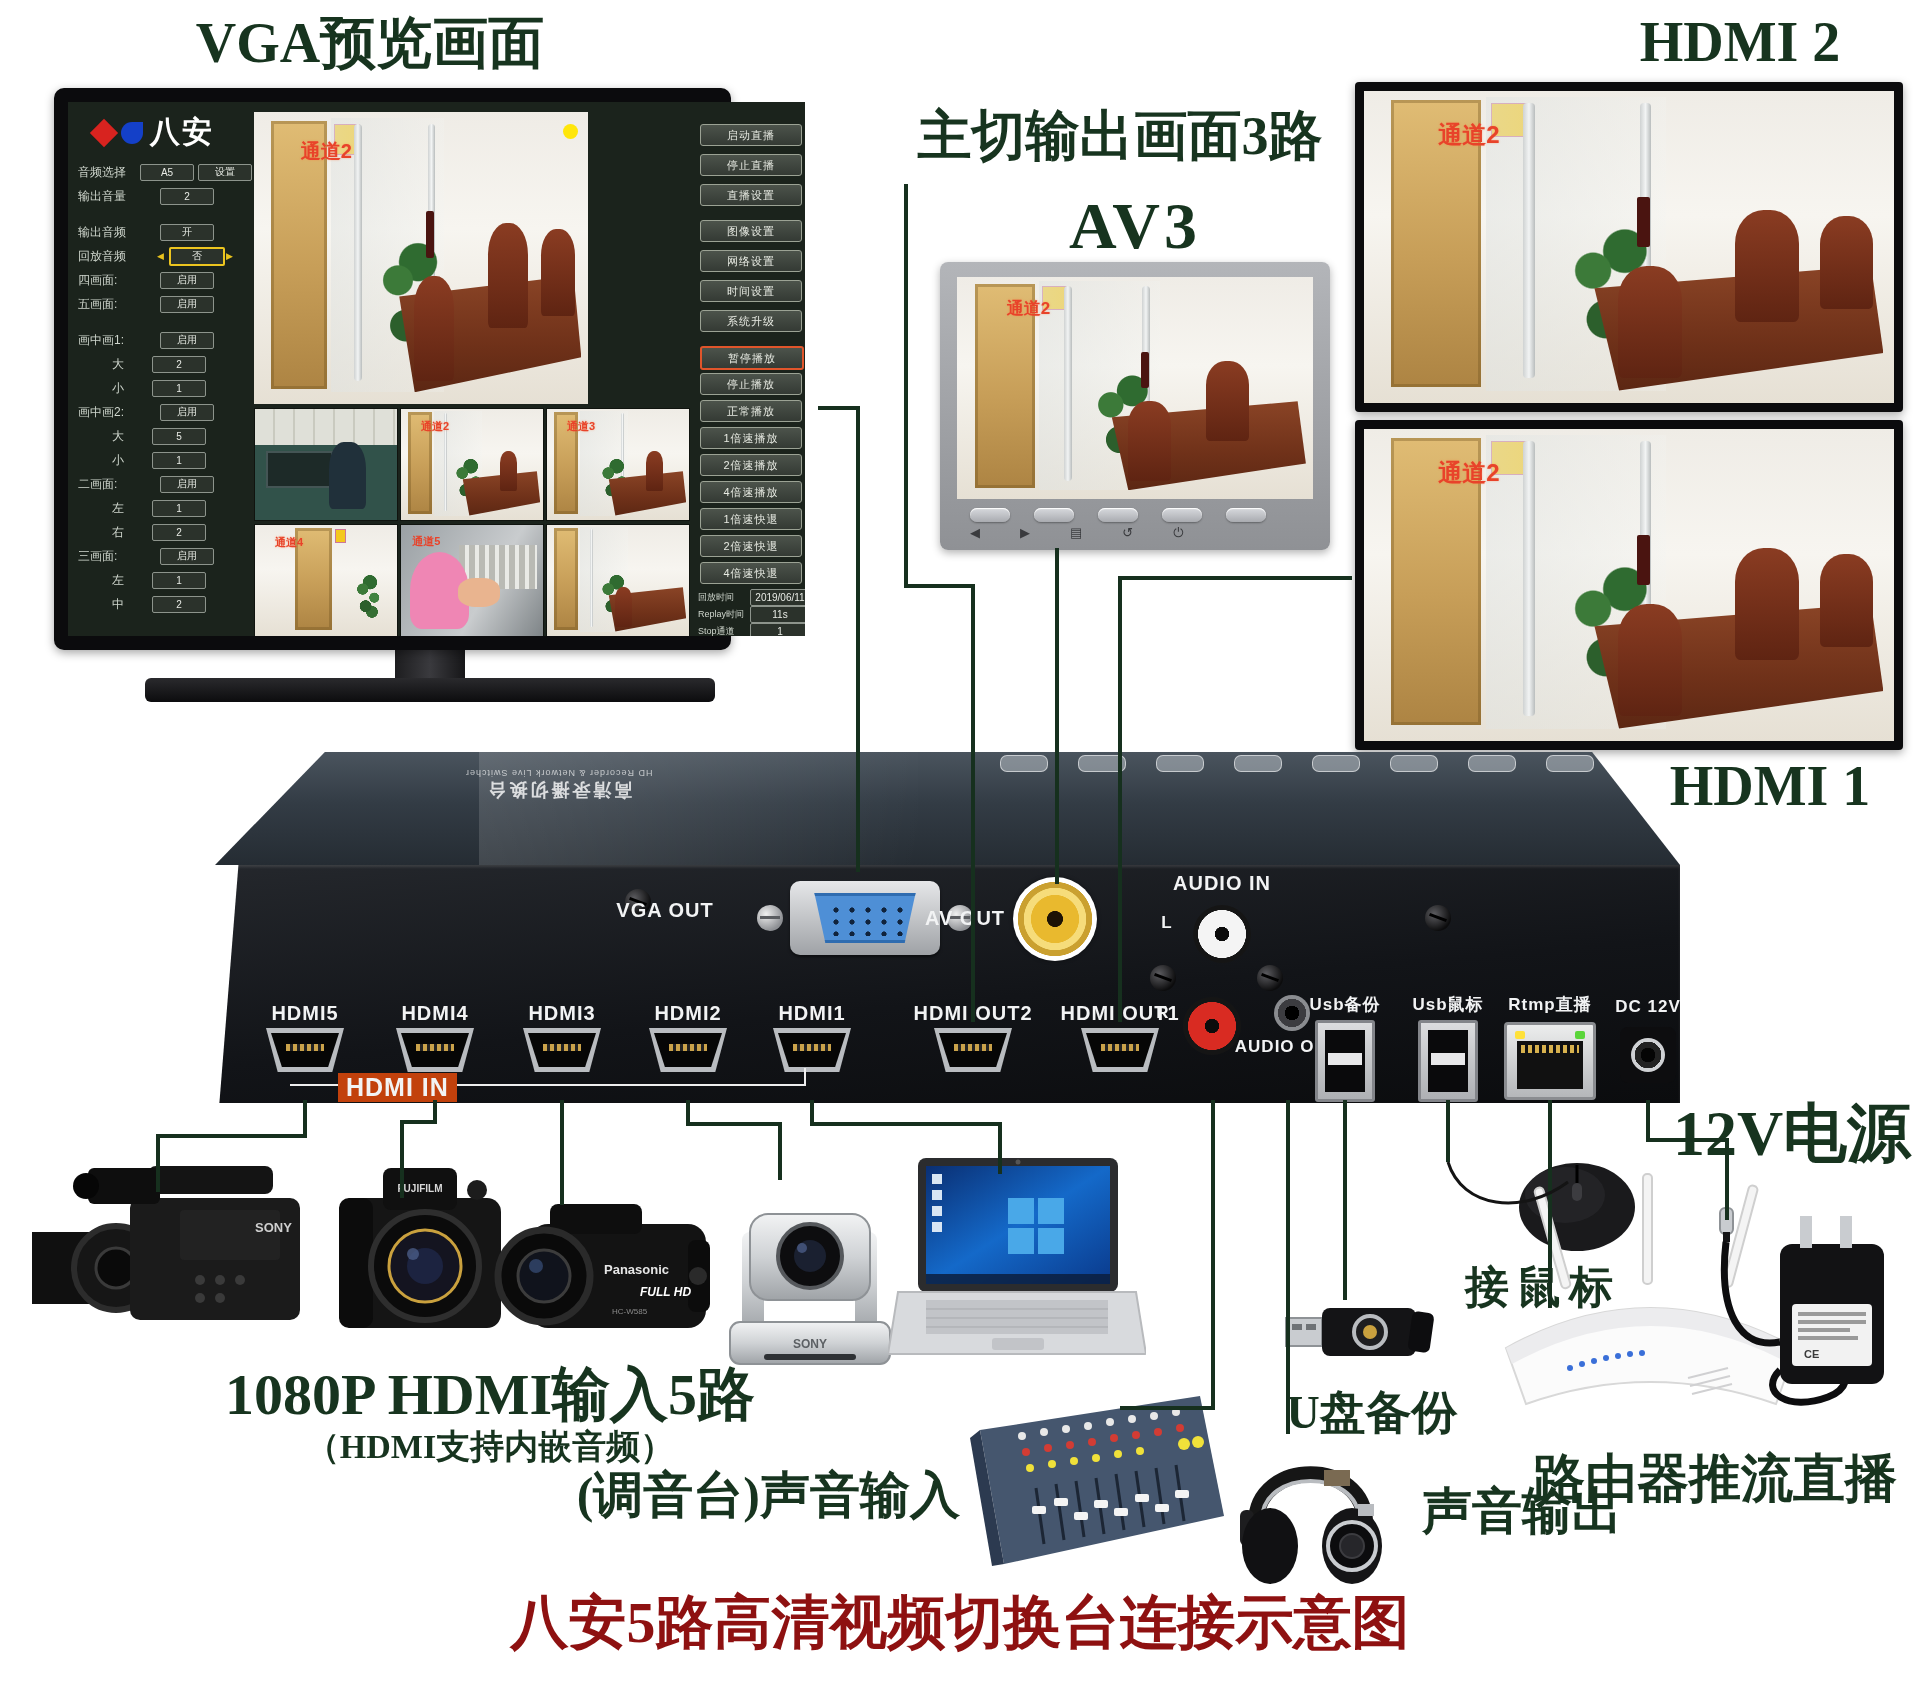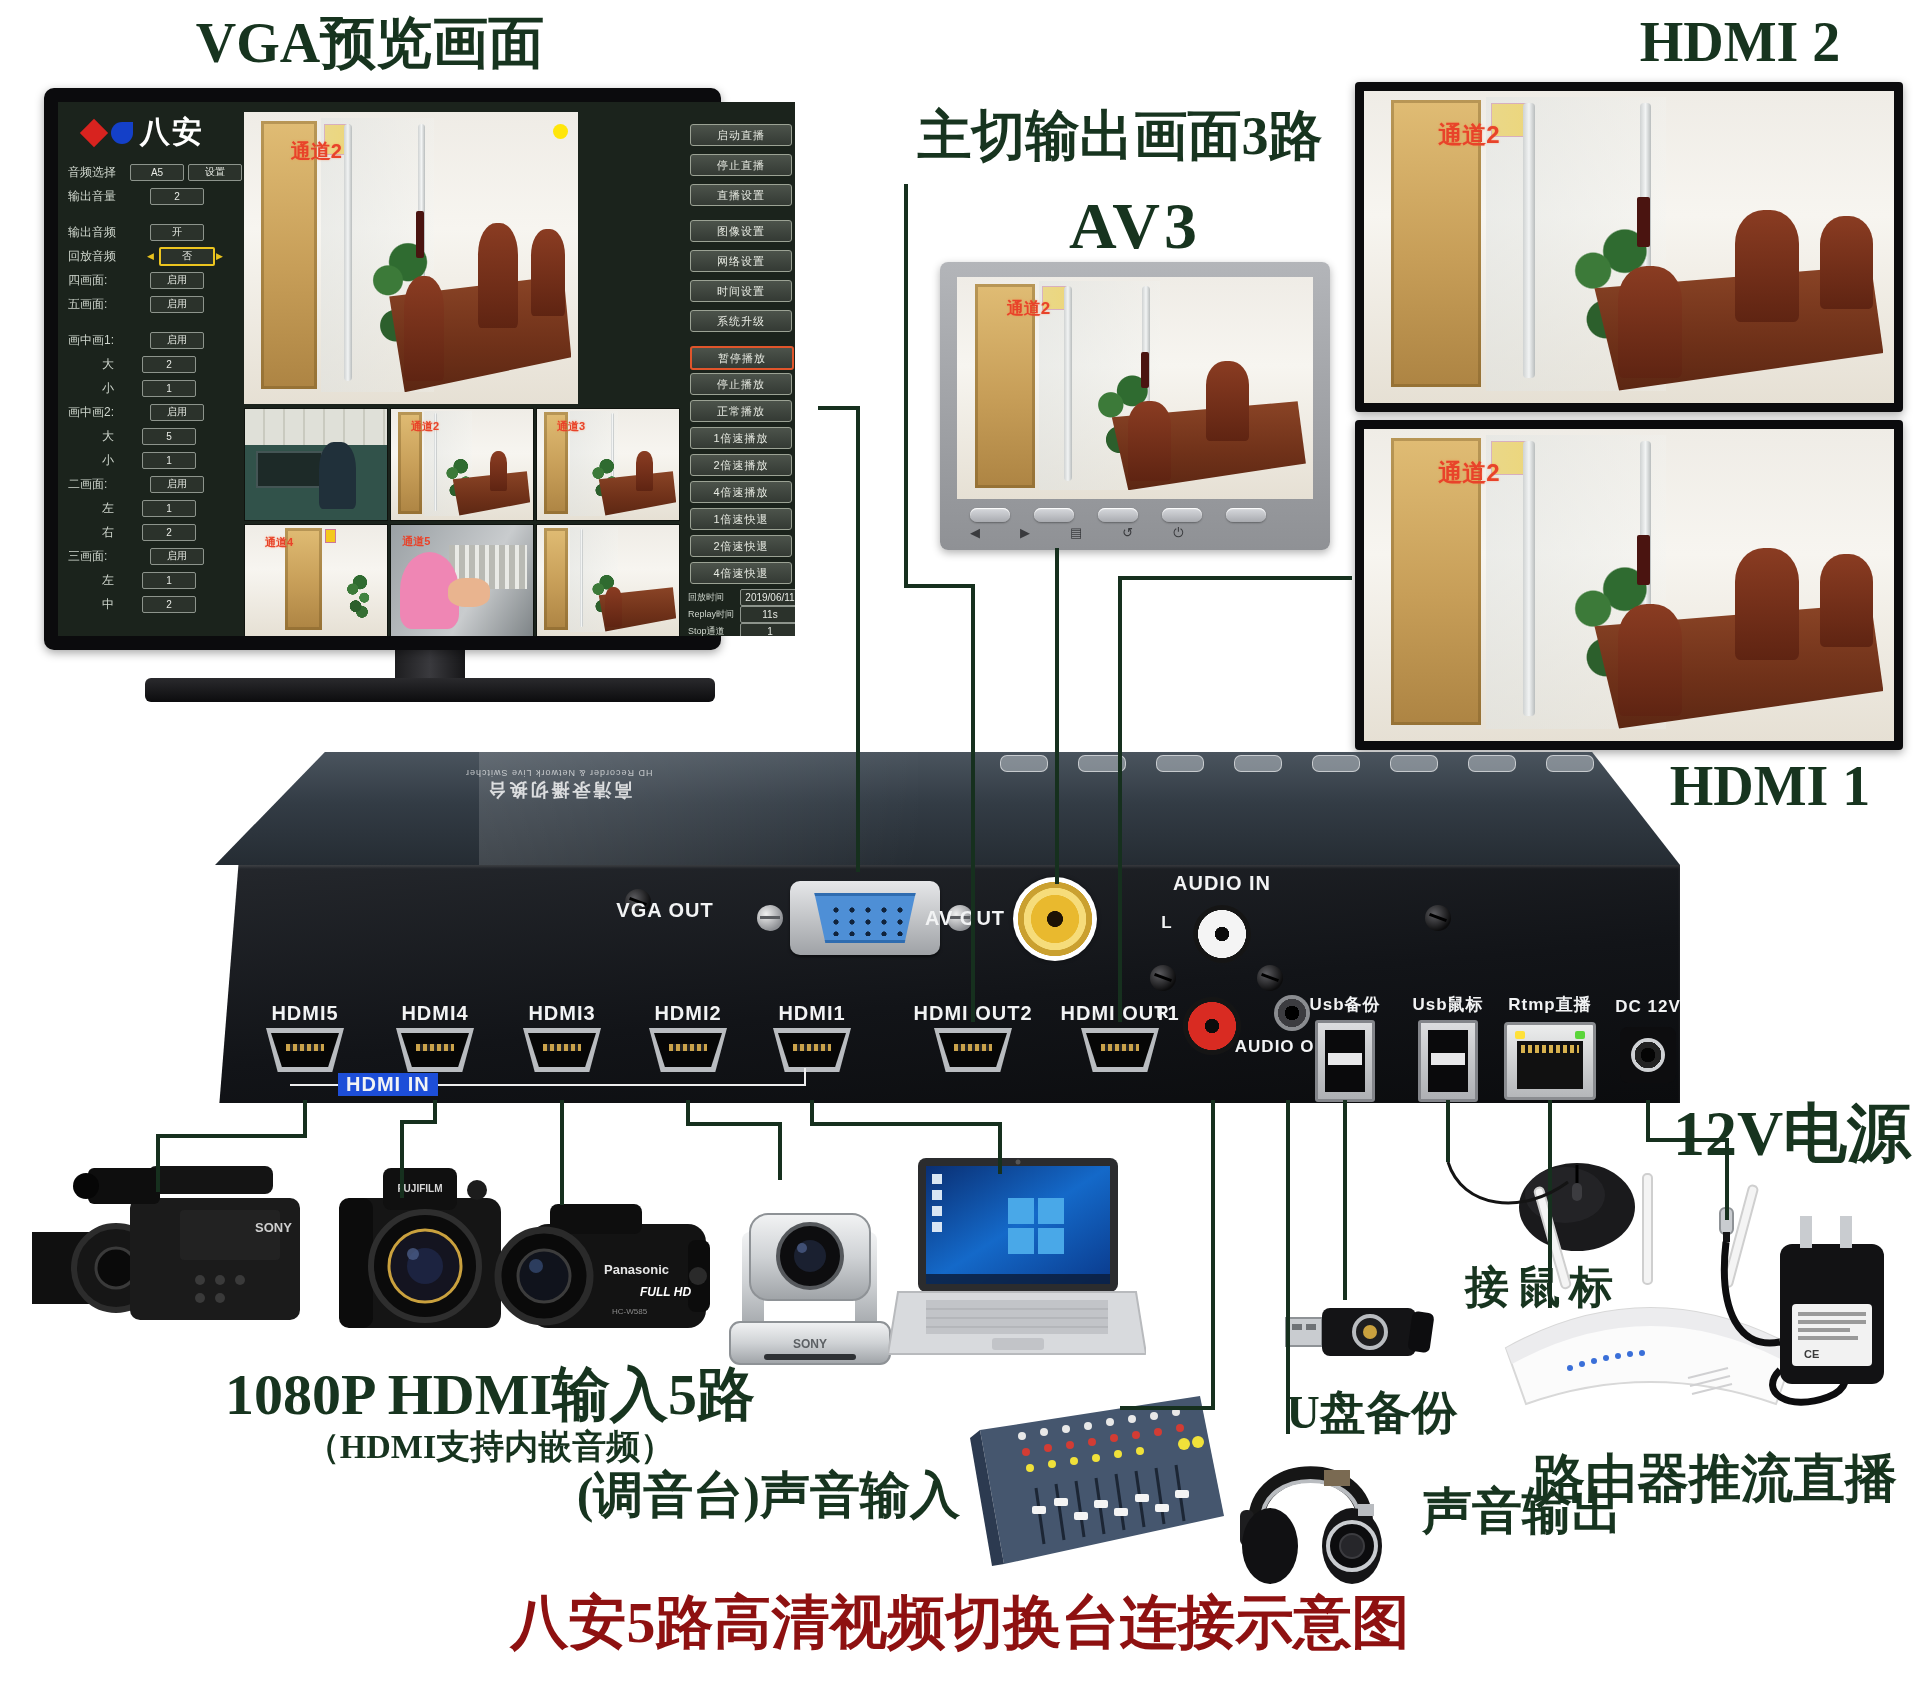--- a/index.html
+++ b/index.html
@@ -22,21 +22,21 @@
   #lbl-audioin{left:530px;top:1462px;width:430px;font-size:50px;text-align:right;}
   #lbl-1080p{left:140px;top:1356px;width:700px;font-size:58px;}
   #lbl-1080p-sub{left:140px;top:1424px;width:700px;font-size:34px;font-weight:bold;}
   #page-title{left:0;top:1584px;width:1920px;font-size:58px;color:#8e1111;}
   
   #wires{position:absolute;left:0;top:0;z-index:6;pointer-events:none;}
   
   .tv{position:absolute;background:#0b0b0d;border-radius:10px;box-shadow:0 3px 10px rgba(0,0,0,.35);z-index:3;}
   .tv .scr{position:absolute;overflow:hidden;background:#1b231c;}
   
-  #vga-tv{left:44px;top:88px;width:677px;height:562px;}
+  #vga-tv{left:54px;top:88px;width:677px;height:562px;}
   #vga-tv .scr{left:14px;top:14px;width:737px;height:534px;}
   #vga-neck{left:395px;top:648px;width:70px;height:32px;background:linear-gradient(90deg,#1d1d1f,#3a3a3e,#161618);z-index:2;}
   #vga-base{left:145px;top:678px;width:570px;height:24px;background:linear-gradient(#2a2a2d,#0c0c0e);border-radius:6px;z-index:2;}
   
   #mon-h2{left:1355px;top:82px;width:548px;height:330px;border-radius:4px;}
   #mon-h2 .scr{left:9px;top:9px;width:530px;height:312px;}
   #mon-h1{left:1355px;top:420px;width:548px;height:330px;border-radius:4px;}
   #mon-h1 .scr{left:9px;top:9px;width:530px;height:312px;}
   
   #mon-av3{left:940px;top:262px;width:390px;height:288px;background:linear-gradient(#b3b5b9,#8f9195);border-radius:8px;
@@ -155,21 +155,21 @@
   .rj45{position:absolute;width:86px;height:72px;transform:translateX(-50%);background:linear-gradient(#eceded,#b5b7ba);border:3px solid #8a8c90;border-radius:4px;}
   .rj45 i{position:absolute;left:10px;top:16px;right:10px;bottom:8px;background:#111;}
   .rj45 b{position:absolute;left:14px;right:14px;top:20px;height:8px;background:repeating-linear-gradient(90deg,#d8b24e 0 4px,#111 4px 7px);}
   .led{position:absolute;top:6px;width:10px;height:8px;border-radius:2px;}
   .led.y{left:8px;background:#ffe13a;} .led.g{right:8px;background:#5ad53a;}
   .dcjack{position:absolute;width:56px;height:56px;transform:translateX(-50%);background:#0d0d0f;border-radius:8px;}
   .dcjack::after{content:"";position:absolute;left:11px;top:11px;width:34px;height:34px;border-radius:50%;
       background:radial-gradient(circle,#050505 0 30%,#222 31% 55%,#cfd1d4 56% 72%,#2a2a2c 73% 100%);}
   .hdmiin-line{position:absolute;left:75px;top:219px;width:516px;height:2px;background:#eee;}
   .hdmiin-line .tick{position:absolute;right:0;top:-16px;width:2px;height:16px;background:#eee;}
-  .hdmiin-text{position:absolute;left:48px;top:-11px;background:#1d4ed8;padding:0 8px;color:#f2f3f4;font-size:20px;font-weight:bold;letter-spacing:1px;}
+  .hdmiin-text{position:absolute;left:48px;top:-11px;background:#c2410c;padding:0 8px;color:#f2f3f4;font-size:25px;font-weight:bold;letter-spacing:1px;}
   
   .equip{position:absolute;z-index:4;}
   svg text{font-family:"Liberation Sans","DejaVu Sans",sans-serif;}
 </style>
 </head>
 <body>
 
 <div id="canvas">
 
   <svg id="wires" width="1920" height="1694" viewBox="0 0 1920 1694">

